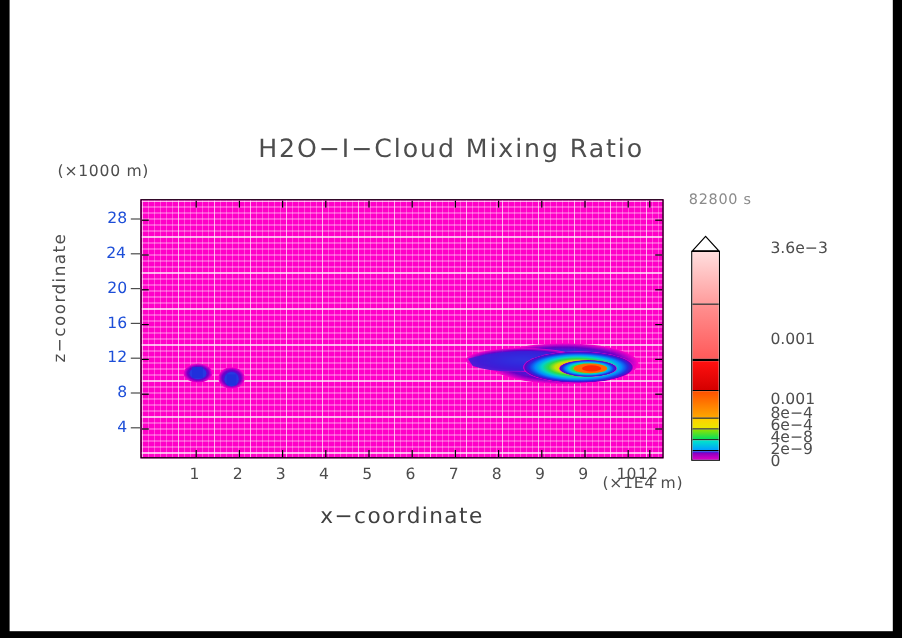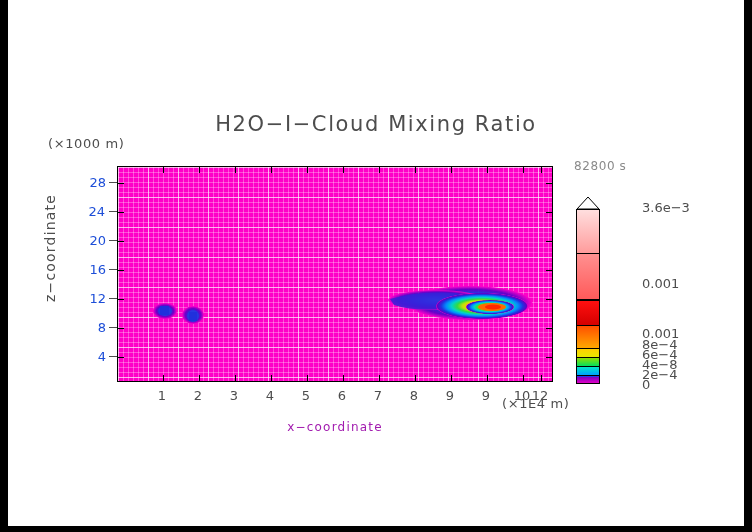--- a/index.html
+++ b/index.html
@@ -54,21 +54,21 @@
   .tick-r{position:absolute;right:0;height:1px;width:6px;background:#000;}
 
   
   .otick-l{position:absolute;width:8px;height:1px;background:#4d4d4d;}
 
   
   .xlab{position:absolute;font-size:13px;color:#4d4d4d;text-align:center;width:40px;}
   .ylab{position:absolute;font-size:13px;color:#1d4ed8;text-align:right;width:40px;}
   #xtitle{
     left:109px; top:420px; width:436px; text-align:center;
-    font-size:12px; color:#a21caf; letter-spacing:1.2px;
+    font-size:18px; color:#404040; letter-spacing:1.2px;
   }
   #ytitle{
     left:-38px; top:240px; width:160px; text-align:center;
     font-size:14px; color:#4d4d4d; letter-spacing:1.2px;
     transform:rotate(-90deg); transform-origin:center center;
   }
   #yunit{left:40px; top:136px; font-size:13px; color:#4d4d4d; letter-spacing:.6px;}
   #xunit{left:494px; top:396px; font-size:13px; color:#4d4d4d; letter-spacing:.6px;}
 
   
@@ -256,16 +256,16 @@
       <div class="cseg" style="top:167px;height:8px;  background:linear-gradient(to bottom,#8000c0,#ff00c8);"></div>
     </div>
   </div>
 
   <div class="cbar-lab" style="left:597px;top:200px;">3.6e−3</div>
   <div class="cbar-lab" style="left:597px;top:276px;">0.001</div>
   <div class="cbar-lab" style="left:597px;top:326px;">0.001</div>
   <div class="cbar-lab" style="left:597px;top:337px;text-align:center;">8e−4</div>
   <div class="cbar-lab" style="left:597px;top:347px;">6e−4</div>
   <div class="cbar-lab" style="left:597px;top:357px;">4e−8</div>
-  <div class="cbar-lab" style="left:597px;top:367px;">2e−4</div>
+  <div class="cbar-lab" style="left:597px;top:367px;">2e−9</div>
   <div class="cbar-lab" style="left:597px;top:377px;">0</div>
 
 </div>
 
 </body></html>

